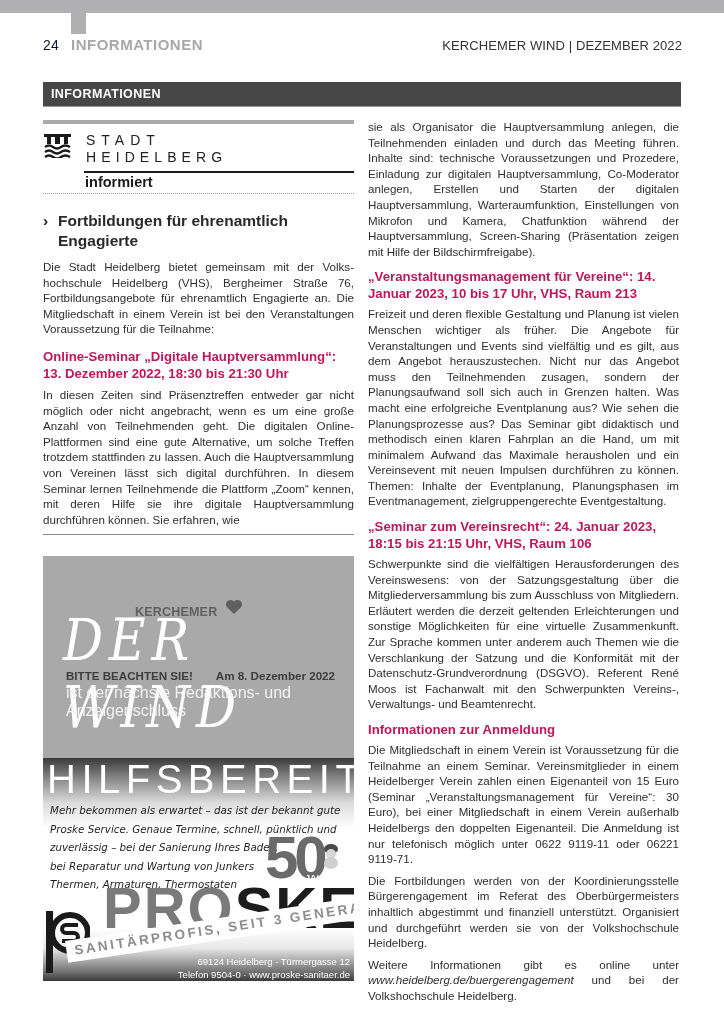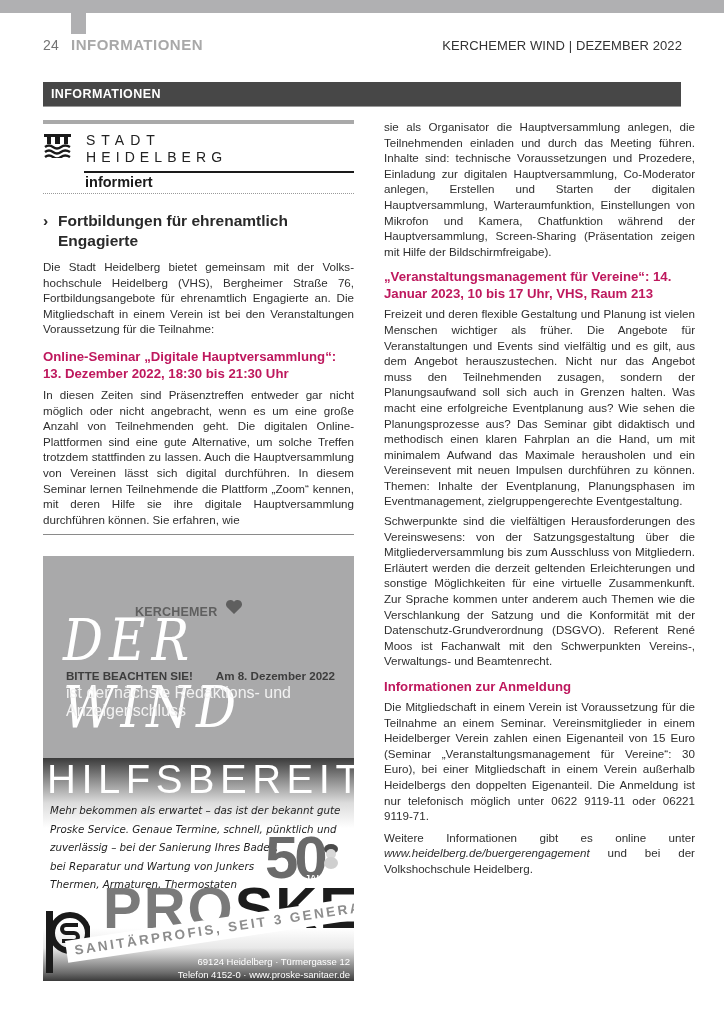--- a/index.html
+++ b/index.html
@@ -3,29 +3,29 @@
 <meta charset="utf-8">
 <style>
   * { box-sizing: border-box; margin: 0; padding: 0; }
   html, body { width: 724px; height: 1024px; background: #ffffff; overflow: hidden; }
   body { position: relative; font-family: "DejaVu Sans", sans-serif; color: #2b2b2b; }
 
   .top-band { position: absolute; left: 0; top: 0; width: 724px; height: 13px; background: #b0b0b2; }
   .top-tab { position: absolute; left: 71px; top: 13px; width: 15px; height: 21px; background: #b0b0b2; }
 
   .header { position: absolute; top: 36px; left: 43px; right: 42px; height: 20px; display: flex; align-items: baseline; }
-  .page-num { font-family: "Liberation Sans", sans-serif; font-size: 14px; color: #737373; margin-right: 12px; letter-spacing: 0.2px; }
+  .page-num { font-family: "Liberation Sans", sans-serif; font-size: 14px; color: #0f172a; margin-right: 12px; letter-spacing: 0.2px; }
   .running-section { font-family: "Liberation Sans", sans-serif; font-size: 15px; font-weight: bold; color: #a8a8a8; letter-spacing: 0.5px; }
   .running-title { margin-left: auto; font-family: "Liberation Sans", sans-serif; font-size: 13px; color: #333; letter-spacing: 0.1px; }
 
   .section-bar { position: absolute; top: 82px; left: 43px; width: 638px; height: 25px; background: #474747; border-bottom: 1px solid #999; }
   .section-bar span { position: absolute; left: 8px; top: 5px; color: #fff; font-family: "Liberation Sans", sans-serif; font-weight: bold; font-size: 12.5px; letter-spacing: 0.4px; }
 
   .col-left { position: absolute; left: 43px; top: 120px; width: 311px; }
-  .col-right { position: absolute; left: 384px; top: 119px; width: 311px; }
+  .col-right { position: absolute; left: 368px; top: 119px; width: 311px; }
 
   .logo-topbar { height: 4px; background: #a9a9a9; width: 311px; }
   .logo { position: relative; height: 66px; }
   .logo-icon { position: absolute; left: 1px; top: 8px; width: 27px; height: 26px; }
   .logo-stadt { position: absolute; left: 43px; top: 8px; font-family: "Liberation Sans", sans-serif; font-size: 14px; letter-spacing: 6px; color: #222; }
   .logo-heidelberg { position: absolute; left: 43px; top: 25px; font-family: "Liberation Sans", sans-serif; font-size: 14px; letter-spacing: 5.1px; color: #222; }
   .logo-line { position: absolute; left: 41px; top: 47px; width: 270px; height: 2px; background: #1a1a1a; }
   .logo-informiert { position: absolute; left: 42px; top: 50px; font-family: "Liberation Sans", sans-serif; font-weight: bold; font-size: 14.5px; color: #1a1a1a; }
   .dotted { border-top: 1px dotted #9a9a9a; margin-top: 3px; }
 
@@ -144,30 +144,32 @@
   <svg class="ps-logo" viewBox="0 0 44 62">
     <rect x="0" y="0" width="7" height="62" fill="#1a1a1a"></rect>
     <circle cx="24" cy="22" r="18" fill="none" stroke="#1a1a1a" stroke-width="6"></circle>
     <path d="M32 14 H20 A4 4 0 0 0 20 22 H28 A4 4 0 0 1 28 30 H16" fill="none" stroke="#1a1a1a" stroke-width="4"></path>
   </svg>
   <div class="banner">
     <span>SANITÄRPROFIS, SEIT 3 GENERATIONEN!</span>
   </div>
   <div class="addr">
     <div>69124 Heidelberg · Türmergasse 12</div>
-    <div>Telefon 4152-0 · www.proske-sanitaer.de</div>
+    <div>Telefon 9504-0 · www.proske-sanitaer.de</div>
   </div>
 </div>
 
 <div class="col-right">
   <p class="body first">sie als Organisator die Hauptversammlung anlegen, die Teilnehmenden einladen und durch das Meeting führen. Inhalte sind: technische Voraussetzungen und Prozedere, Einladung zur digitalen Hauptversamm­lung, Co-Moderator anlegen, Erstellen und Starten der digitalen Hauptversammlung, Warteraumfunktion, Einstellungen von Mikrofon und Kamera, Chatfunk­tion während der Hauptversammlung, Screen-Sharing (Präsentation zeigen mit Hilfe der Bildschirmfreigabe).</p>
 
   <h3 class="sub">„Veranstaltungsmanagement für Vereine“: 14. Januar 2023, 10 bis 17 Uhr, VHS, Raum 213</h3>
   <p class="body">Freizeit und deren flexible Gestaltung und Planung ist vielen Menschen wichtiger als früher. Die Angebote für Veranstaltungen und Events sind vielfältig und es gilt, aus dem Angebot herauszustechen. Nicht nur das An­gebot muss den Teilnehmenden zusagen, sondern der Planungsaufwand soll sich auch in Grenzen halten. Was macht eine erfolgreiche Eventplanung aus? Wie sehen die Planungsprozesse aus? Das Seminar gibt didaktisch und methodisch einen klaren Fahrplan an die Hand, um mit minimalem Aufwand das Maximale herausho­len und ein Vereinsevent mit neuen Impulsen durch­führen zu können. Themen: Inhalte der Eventplanung, Planungsphasen im Eventmanagement, zielgruppenge­rechte Eventgestaltung.</p>
 
+  <h3 class="sub">„Seminar zum Vereinsrecht“: 24. Januar 2023, 18:15 bis 21:15 Uhr, VHS, Raum 106</h3>
   <p class="body">Schwerpunkte sind die vielfältigen Herausforderungen des Vereinswesens: von der Satzungsgestaltung über die Mitgliederversammlung bis zum Ausschluss von Mitglie­dern. Erläutert werden die derzeit geltenden Erleichte­rungen und sonstige Möglichkeiten für eine virtuelle Zusammenkunft. Zur Sprache kommen unter anderem auch Themen wie die Verschlankung der Satzung und die Konformität mit der Datenschutz-Grundverordnung (DSGVO). Referent René Moos ist Fachanwalt mit den Schwerpunkten Vereins-, Verwaltungs- und Beamten­recht.</p>
 
   <h3 class="sub">Informationen zur Anmeldung</h3>
   <p class="body">Die Mitgliedschaft in einem Verein ist Voraussetzung für die Teilnahme an einem Seminar. Vereinsmitglieder in einem Heidelberger Verein zahlen einen Eigenanteil von 15 Euro (Seminar „Veranstaltungsmanagement für Vereine“: 30 Euro), bei einer Mitgliedschaft in einem Verein außerhalb Heidelbergs den doppelten Eigenan­teil. Die Anmeldung ist nur telefonisch möglich unter 0622 9119-11 oder 06221 9119-71.</p>
 
+  <p class="body" style="margin-top:6px">Die Fortbildungen werden von der Koordinierungsstelle Bürgerengagement im Referat des Oberbürgermeisters inhaltlich abgestimmt und finanziell unterstützt. Orga­nisiert und durchgeführt werden sie von der Volkshoch­schule Heidelberg.</p>
 
   <p class="body" style="margin-top:6px"><span>Weitere Informationen gibt es online unter </span><a class="url">www.heidelberg.de/buergerengagement</a><span> und bei der Volkshochschule Heidelberg.</span></p>
 </div>
 
 </body></html>

